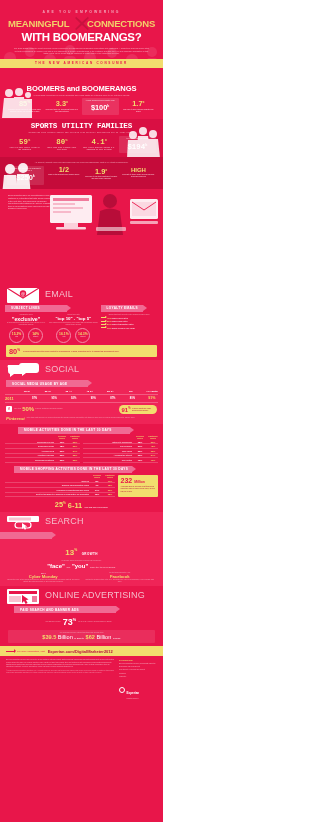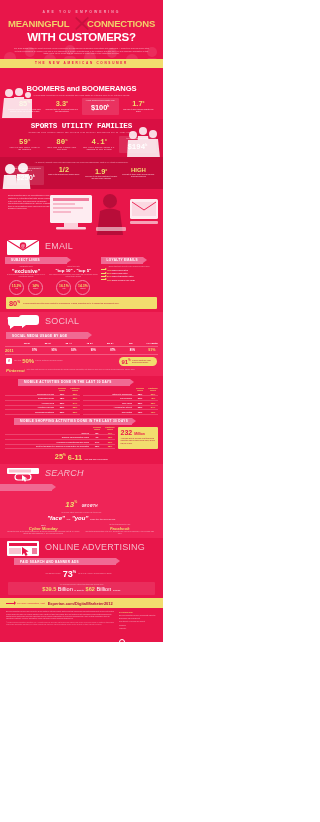--- a/index.html
+++ b/index.html
@@ -1,19 +1,19 @@
 <!DOCTYPE html>
 <html><head>
 <meta charset="utf-8">
 <style>
   html,body{margin:0;padding:0;background:#ffffff;}
   body{width:163px;height:822px;overflow:hidden;
        font-family:"Liberation Sans","DejaVu Sans",sans-serif;
        -webkit-font-smoothing:antialiased;}
-  .page{position:relative;width:163px;height:642px;overflow:hidden;background:#e8164a;}
+  .page{position:relative;width:163px;height:822px;overflow:hidden;background:#e8164a;}
 
   
   .sect{position:relative;width:163px;box-sizing:border-box;}
   .ctr{text-align:center;}
   .pink{color:#f4a0b4;}
   .tiny{font-size:1.9px;line-height:2.6px;letter-spacing:.05px;}
   .xtiny{font-size:1.6px;line-height:2.2px;}
 
   
   .hero{background:#e8164a;padding:6px 0 4px;overflow:hidden;}
@@ -63,21 +63,21 @@
   .abar{position:relative;height:7px;margin:1px 0 2px;}
   .abar .fill{position:absolute;left:0;top:0;height:7px;background:#f06a93;
               display:flex;align-items:center;}
   .abar .txt{font-size:3.1px;font-weight:bold;color:#ffffff;letter-spacing:.35px;
              padding-left:6px;white-space:nowrap;}
   .abar .tip{position:absolute;top:0;width:0;height:0;
              border-top:3.5px solid transparent;border-bottom:3.5px solid transparent;
              border-left:4px solid #f06a93;}
 
   
-  .email{background:#e8164a;padding:2px 0 3px;}
+  .email{background:#e8164a;padding:2px 0 3px;margin-top:48px;}
   .cols{display:flex;gap:3px;padding:0 5px;}
   .col{flex:1;}
   .quote{font-size:5.2px;font-weight:bold;color:#ffffff;text-align:center;line-height:6px;}
   .pct-pair{display:flex;justify-content:center;gap:4px;margin-top:1.5px;}
   .circ{width:13px;height:13px;border-radius:50%;border:.6px solid #f48aa8;
         display:flex;flex-direction:column;align-items:center;justify-content:center;}
   .circ b{font-size:3.4px;color:#f2dd6e;line-height:3.6px;}
   .circ span{font-size:1.6px;color:#f9c2d0;}
   .loyal li{list-style:none;display:flex;align-items:center;gap:1.5px;margin-top:1.2px;}
   .loyal .ar{width:5px;height:1px;background:#f2dd6e;position:relative;flex:none;}
@@ -130,21 +130,21 @@
   .m232{background:#f2dd6e;border-radius:1px;padding:2px 2.5px;width:40px;box-sizing:border-box;}
   .m232 .n{font-size:7px;font-weight:bold;color:#e8164a;line-height:7px;}
   .m232 .n small{font-size:3.4px;}
   .m232 .d{font-size:1.6px;line-height:2.1px;color:#b5113d;margin-top:.5px;}
   .kids{display:flex;align-items:baseline;justify-content:center;gap:2px;padding:3px 0 0;}
   .kids .n{font-size:7.4px;font-weight:bold;color:#f2dd6e;line-height:7.4px;}
   .kids .n .u{font-size:3.2px;vertical-align:super;}
   .kids .d{font-size:2px;color:#ffffff;line-height:2.6px;}
 
   
-  .search{background:#ef2457;padding:2px 0 3px;font-style:italic;}
+  .search{background:#ef2457;padding:2px 0 3px;}
   .growth{text-align:center;}
   .growth .n{font-size:8px;font-weight:bold;color:#f2dd6e;line-height:8px;}
   .growth .n .u{font-size:3.4px;vertical-align:super;}
   .growth .g{font-size:3px;font-weight:bold;color:#ffffff;letter-spacing:.4px;}
   .faceyou{text-align:center;font-size:6px;font-weight:bold;color:#ffffff;margin-top:1px;}
   .faceyou .sm{font-size:2.2px;font-weight:normal;color:#fbc9d6;}
   .twocard{display:flex;gap:4px;padding:3px 7px 0;}
   .twocard .c{flex:1;text-align:center;}
   .twocard .yr{font-size:2.2px;color:#fbc9d6;}
   .twocard .ttl{font-size:4.2px;font-weight:bold;color:#f2dd6e;line-height:5px;}
@@ -211,21 +211,21 @@
       <div class="h1">
         <span>MEANINGFUL</span>
         <span style="display:inline-block;width:13px"></span>
         <span>CONNECTIONS</span>
       </div>
       <svg class="xmark" viewBox="0 0 20 20">
         <path d="M2 1 L10 8 L18 1 L19 3 L12 10 L19 17 L18 19 L10 12 L2 19 L1 17 L8 10 L1 3 Z" fill="#c9123e"></path>
       </svg>
     </div>
 
-    <div class="h2">WITH CUSTOMERS?</div>
+    <div class="h2">WITH BOOMERANGS?</div>
     <div class="hero-p tiny">The 2012 Digital Marketer report provides a fresh perspective on empowering meaningful connections with customers. A marketer's analysis should start not with a technology or channel, but with a new obsession: a deeper understanding of the customer and how they live and consume information in this digital world. Never forget that the customer is at the center of the marketing universe.</div>
   </div>
 
   <div class="yband">THE NEW AMERICAN CONSUMER</div>
 
   <div class="sect blk blk-a">
     <svg style="position:absolute;left:2px;top:6px;width:30px;height:34px;opacity:.85" viewBox="0 0 30 34">
       <g fill="#ffffff">
         <circle cx="7" cy="6" r="4"></circle>
           <path d="M2 11h10l2 20H0z"></path>

